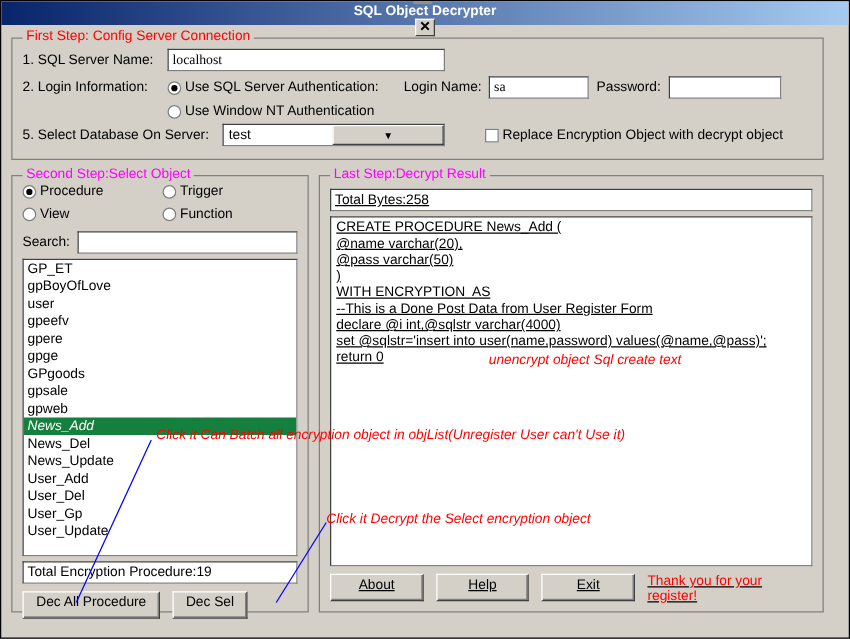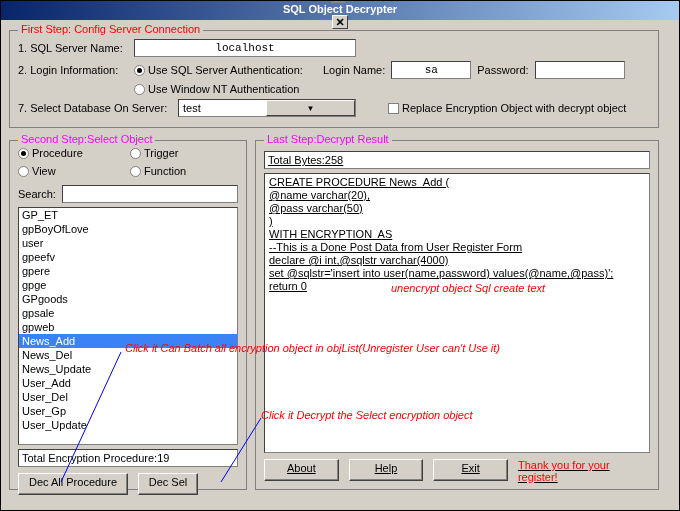--- a/index.html
+++ b/index.html
@@ -56,23 +56,22 @@
 .second-step .legend, .last-step .legend { color: #ff00ff; }
 
 .row { display: flex; align-items: center; gap: 6px; margin-bottom: 4px; }
 .label { white-space: nowrap; }
 input[type=text], input[type=password] {
   border: 1px solid #808080;
   border-top-color:#404040;border-left-color:#404040;
   background: #fff;
   height: 18px;
   padding: 1px 3px;
-  font-family: Liberation Mono, monospace;
-  font-size: 11px;
-  text-align: center;
+  font-family: Liberation Serif, serif;
+  font-size: 11px;
 }
 .dropdown {
   display: inline-flex;
   align-items: center;
   border: 1px solid #808080;
   border-top-color:#404040;border-left-color:#404040;
   background:#fff;
   height: 18px;
 }
 .dropdown span { padding: 0 4px; flex: 1; }
@@ -99,21 +98,21 @@
 .radio-grid{display:grid;grid-template-columns:1fr 1fr;gap:6px 4px;margin-bottom:8px;}
 .listbox{
   border:1px solid #808080;
   border-top-color:#404040;border-left-color:#404040;
   background:#fff;
   height:238px;
   overflow:auto;
   font-size:11px;
 }
 .listbox .item{padding:0 3px;line-height:14px;white-space:nowrap;cursor:pointer;}
-.listbox .item.selected{background:#3b82f6;color:#fff;}
+.listbox .item.selected{background:#15803d;color:#fff;font-style:italic;}
 .totalbox,.bytesbox{
   border:1px solid #808080;border-top-color:#404040;border-left-color:#404040;
   background:#fff;padding:1px 3px;height:18px;line-height:14px;margin-top:4px;
 }
 .btn{
   background:#d4d0c8;
   border:1px solid #fff;
   border-right-color:#404040;border-bottom-color:#404040;
   box-shadow: inset -1px -1px #808080;
   padding:2px 0;
@@ -165,21 +164,21 @@
     </div>
     <div class="row">
       <span style="width:110px"></span>
       <span class="radio">
           <span class="dot"></span>
           <span>Use Window NT Authentication</span>
         </span>
     </div>
 
     <div class="row">
-      <span class="label" style="width:154px">7. Select Database On Server:</span>
+      <span class="label" style="width:154px">5. Select Database On Server:</span>
       <span class="dropdown" style="width:178px">
         <span>test</span>
         <span class="ddbtn">▼</span>
       </span>
       <span style="width:20px"></span>
       <span class="checkbox">
           <span class="box"></span>
           <span>Replace Encryption Object with decrypt object</span>
         </span>
     </div>

